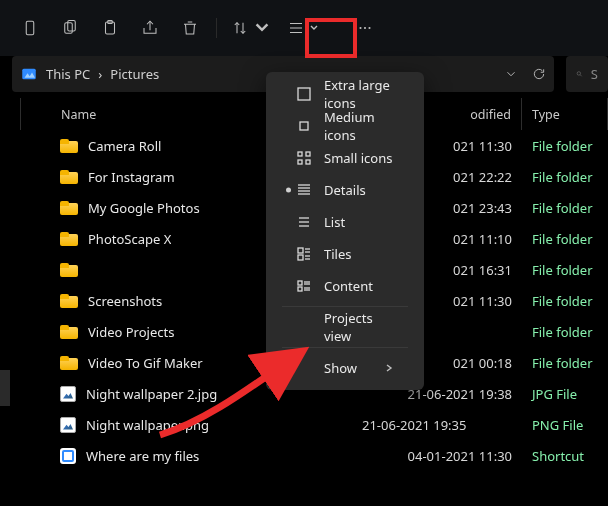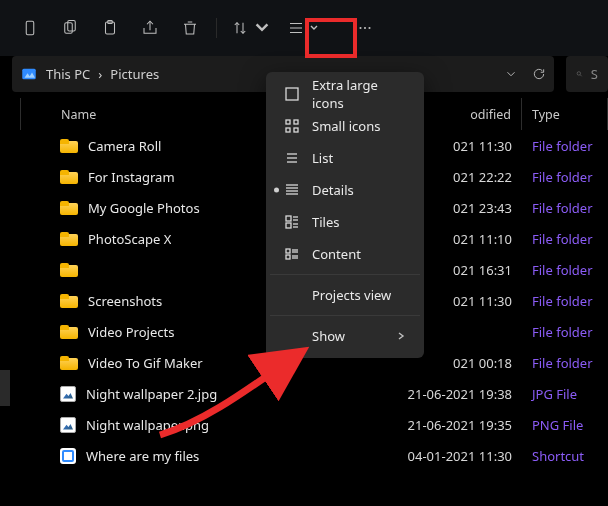--- a/index.html
+++ b/index.html
@@ -47,31 +47,31 @@
   .c-date{width:170px;}
   .c-type{width:86px;border-right:none;}
   .sort-caret{font-size:10px;color:#aaa;}
   
   .rows{}
   .row{height:31px;display:flex;align-items:center;font-size:13px;color:#e8e8e8;}
   .row .c{padding:0 10px;display:flex;align-items:center;gap:10px;}
   .row .c-name{flex:1;min-width:0;}
   .row .c-name span.label{white-space:nowrap;overflow:hidden;text-overflow:ellipsis;}
   .row .c-date{width:170px;color:#d7d7d7;}
-  .row .c-type{width:86px;color:#8b5cf6;}
+  .row .c-type{width:86px;color:#86efac;}
   
   .fi{width:18px;height:14px;position:relative;flex:0 0 18px;}
   .fi::before{content:"";position:absolute;left:0;top:2px;width:100%;height:12px;background:linear-gradient(var(--folder1),var(--folder2));border-radius:2px;}
   .fi::after{content:"";position:absolute;left:0;top:0;width:9px;height:5px;background:var(--folder2);border-radius:2px 2px 0 0;}
   .imgi{width:16px;height:16px;flex:0 0 16px;border:1px solid #aaa;border-radius:2px;background:#fff;position:relative;}
   .imgi::after{content:"";position:absolute;left:2px;top:6px;right:2px;bottom:2px;background:linear-gradient(135deg,#3a7bd5,#2b5876);clip-path:polygon(0 100%,35% 20%,55% 60%,75% 10%,100% 100%);}
   .linki{width:16px;height:16px;flex:0 0 16px;border-radius:3px;background:#fff;position:relative;display:flex;align-items:center;justify-content:center;}
   .linki::before{content:"";width:8px;height:8px;border:2px solid var(--blue);border-radius:2px;display:block;}
   
-  .menu{position:absolute;left:266px;top:72px;width:158px;background:var(--menu);border-radius:6px;padding:6px 4px;box-shadow:0 8px 24px rgba(0,0,0,.6);z-index:6;}
+  .menu{position:absolute;left:266px;top:72px;width:158px;background:var(--menu);border-radius:6px;padding:6px 16px;box-shadow:0 8px 24px rgba(0,0,0,.6);z-index:6;}
   .mitem{height:32px;display:flex;align-items:center;gap:12px;padding:0 14px;font-size:13px;color:#eaeaea;position:relative;}
   .mitem .mi{width:16px;height:16px;display:flex;align-items:center;justify-content:center;color:#d9d9d9;}
   .mitem .mi svg{width:16px;height:16px;stroke:currentColor;fill:none;stroke-width:1.3;}
   .mitem.selected::before{content:"";position:absolute;left:4px;top:50%;width:5px;height:5px;background:#cfcfcf;border-radius:50%;transform:translateY(-50%);}
   .mitem.compact{padding-left:42px;}
   .mitem .subchev{margin-left:auto;}
   .msep{height:1px;background:var(--menu-sep);margin:4px 0;}
   
   .leftstub{position:absolute;left:0;top:370px;width:10px;height:36px;background:#2a2a2a;}
   
@@ -318,21 +318,21 @@
           <span>JPG File</span>
         </div>
       </div>
       <div class="row">
         <div class="c c-gutter"></div>
         <div class="c c-name">
           <span style="width:20px"></span>
           <span class="imgi"></span>
           <span class="label">Night wallpaper.png</span>
         </div>
-        <div class="c c-date" style="justify-content:flex-end">
+        <div class="c c-date" style="">
           <span>21-06-2021 19:35</span>
         </div>
         <div class="c c-type">
           <span>PNG File</span>
         </div>
       </div>
       <div class="row">
         <div class="c c-gutter"></div>
         <div class="c c-name">
           <span style="width:20px"></span>
@@ -351,52 +351,60 @@
   <div class="leftstub"></div>
 
   <div class="menu" id="menu">
       <div class="mitem">
         <span class="mi">
           <svg viewBox="0 0 16 16">
             <rect x="2" y="2" width="12" height="12"></rect>
           </svg>
         </span>
         <span>Extra large icons</span>
+      </div>
+      <div class="mitem">
+        <span class="mi">
+          <svg viewBox="0 0 16 16">
+            <rect x="4" y="4" width="8" height="8"></rect>
+          </svg>
+        </span>
+        <span>Medium icons</span>
       </div>
       <div class="mitem">
         <span class="mi">
           <svg viewBox="0 0 16 16">
             <rect x="2" y="2" width="4" height="4"></rect>
             <rect x="10" y="2" width="4" height="4"></rect>
             <rect x="2" y="10" width="4" height="4"></rect>
             <rect x="10" y="10" width="4" height="4"></rect>
           </svg>
         </span>
         <span>Small icons</span>
       </div>
-      <div class="mitem">
-        <span class="mi">
-          <svg viewBox="0 0 16 16">
-            <line x1="3" y1="4" x2="13" y2="4"></line>
-            <line x1="3" y1="8" x2="13" y2="8"></line>
-            <line x1="3" y1="12" x2="13" y2="12"></line>
-          </svg>
-        </span>
-        <span>List</span>
-      </div>
       <div class="mitem selected">
         <span class="mi">
           <svg viewBox="0 0 16 16">
             <line x1="2" y1="3" x2="14" y2="3"></line>
             <line x1="2" y1="6" x2="14" y2="6"></line>
             <line x1="2" y1="9" x2="14" y2="9"></line>
             <line x1="2" y1="12" x2="14" y2="12"></line>
           </svg>
         </span>
         <span>Details</span>
+      </div>
+      <div class="mitem">
+        <span class="mi">
+          <svg viewBox="0 0 16 16">
+            <line x1="3" y1="4" x2="13" y2="4"></line>
+            <line x1="3" y1="8" x2="13" y2="8"></line>
+            <line x1="3" y1="12" x2="13" y2="12"></line>
+          </svg>
+        </span>
+        <span>List</span>
       </div>
       <div class="mitem">
         <span class="mi">
           <svg viewBox="0 0 16 16">
             <rect x="2" y="2" width="5" height="5"></rect>
             <line x1="9" y1="3" x2="14" y2="3"></line>
             <line x1="9" y1="6" x2="14" y2="6"></line>
             <rect x="2" y="9" width="5" height="5"></rect>
             <line x1="9" y1="10" x2="14" y2="10"></line>
             <line x1="9" y1="13" x2="14" y2="13"></line>

